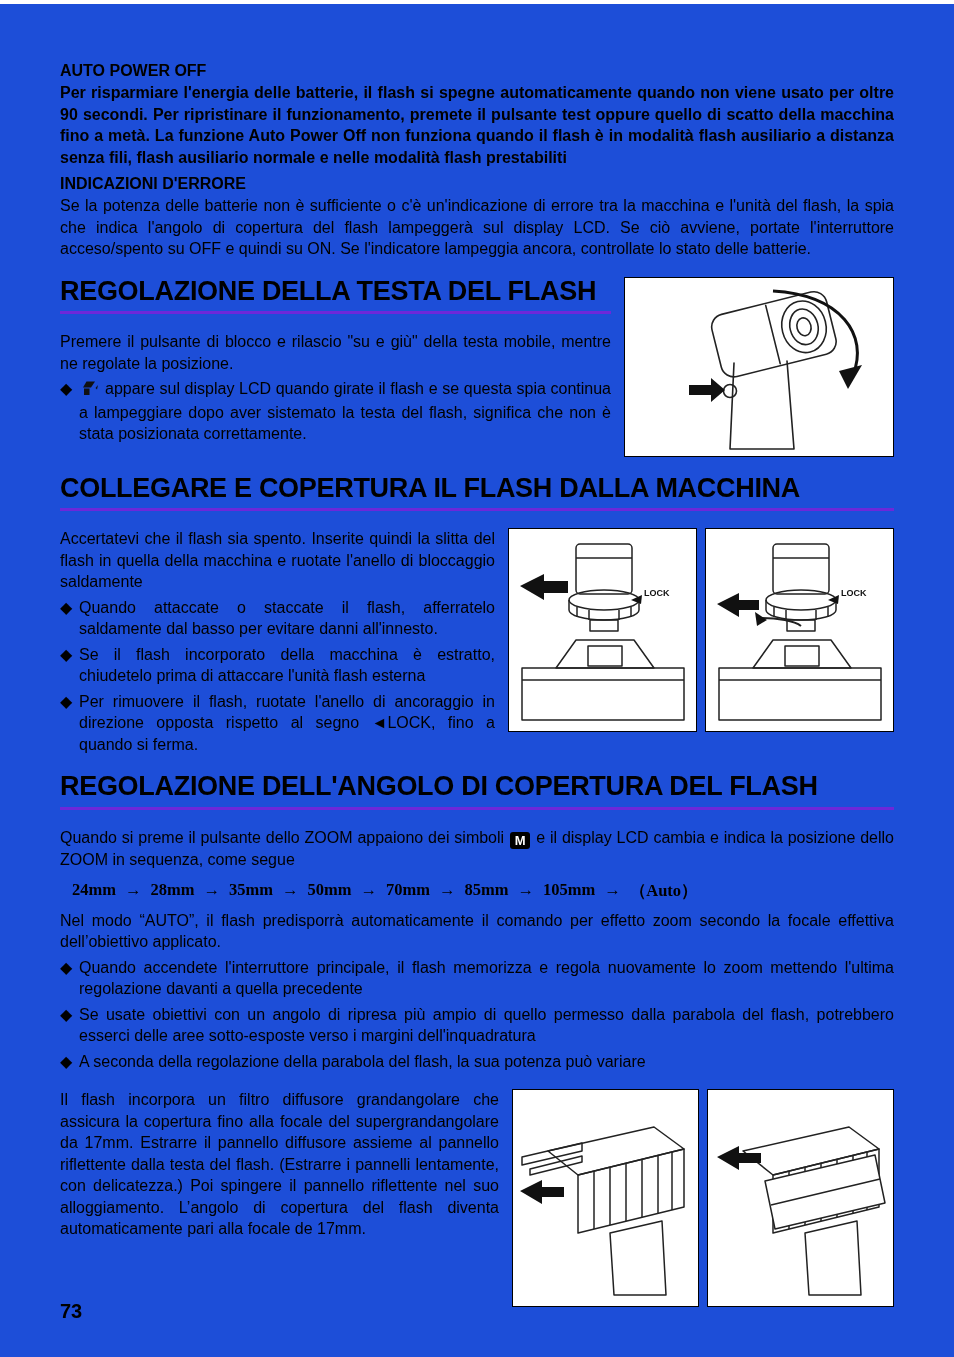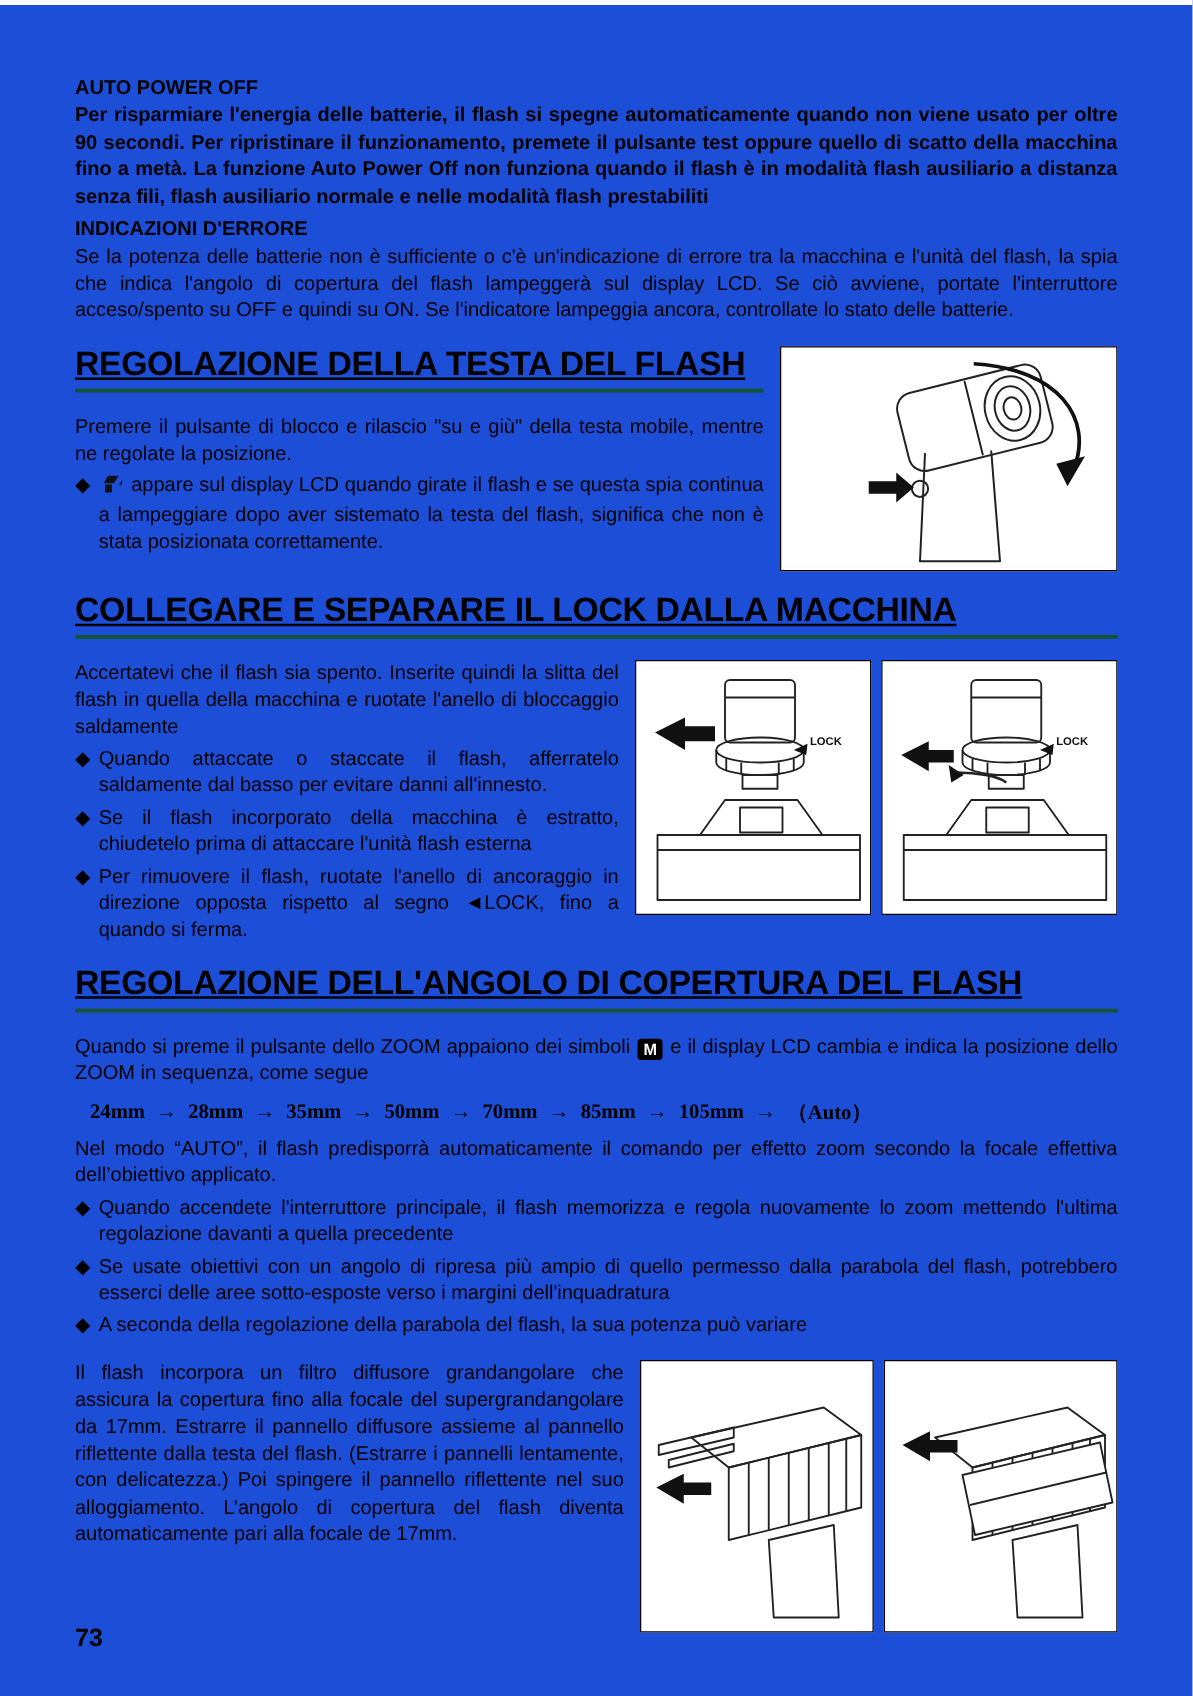--- a/index.html
+++ b/index.html
@@ -9,30 +9,30 @@
     position:relative; padding:58px 60px 0 60px;
     font-family:"Liberation Sans", sans-serif; color:#000; overflow:hidden;
   }
   .subhead { font-size:16px; font-weight:700; margin:0 0 2px 0; }
   .body-text { font-size:16px; line-height:21.5px; text-align:justify; margin:0; }
   .blk { margin-bottom:7px;font-weight:bold; }
   h1.big {
     font-size:27px; font-weight:700; margin:0; white-space:nowrap;
     letter-spacing:-0.3px; line-height:1.1;
   }
-  .rule { border-bottom:3px solid #14532d; padding-bottom:5px; margin-bottom:17px;text-decoration:underline; }
+  .rule { border-bottom:3px solid #6d28d9; padding-bottom:5px; margin-bottom:17px; }
   .sec { margin-top:17px; }
   .row { display:flex; align-items:flex-start; gap:13px; }
   .col-grow { flex:1 1 auto; min-width:0; }
   .bullet { display:flex; font-size:16px; line-height:21.5px; margin-top:4px; }
   .bullet .mk { flex:0 0 19px; }
   .bullet .tx { flex:1; text-align:justify; }
   .figbox {
     border:1.5px solid #000; background:#fff; margin:0; flex:0 0 auto;
-    display:flex; align-items:center; justify-content:flex-end;
+    display:flex; align-items:center; justify-content:center;
   }
   .figpair { display:flex; gap:8px; flex:0 0 auto; }
   .inline-icon { display:inline-block; vertical-align:-2px; margin:0 6px 0 2px; }
   .m-icon {
     display:inline-flex; width:20px; height:17px; background:#000; color:#fff;
     border-radius:3px; font-weight:700; font-size:13px;
     align-items:center; justify-content:center; vertical-align:-2px; margin:0 6px;
   }
   .zoom-line {
     display:flex; gap:9px; font-weight:700; font-size:16.5px;
@@ -86,21 +86,21 @@
         </g>
         <path d="M142 8 C 210 12 238 52 222 92" fill="none" stroke="#111" stroke-width="3"></path>
         <polygon points="231,82 217,106 208,88" fill="#111"></polygon>
         <polygon points="58,102 80,102 80,95 94,107 80,119 80,112 58,112" fill="#111"></polygon>
       </svg>
     </figure>
   </section>
 
   <section class="sec">
     <div class="rule">
-      <h1 class="big">COLLEGARE E SEPARARE IL LOCK DALLA MACCHINA</h1>
+      <h1 class="big">COLLEGARE E COPERTURA IL FLASH DALLA MACCHINA</h1>
     </div>
     <div class="row">
       <div class="col-grow">
         <p class="body-text">Accertatevi che il flash sia spento. Inserite quindi la slitta del flash in quella della macchina e ruotate l'anello di bloccaggio saldamente</p>
         <div class="bullet">
           <span class="mk">◆</span>
           <span class="tx">Quando attaccate o staccate il flash, afferratelo saldamente dal basso per evitare danni all'innesto.</span>
         </div>
         <div class="bullet">
           <span class="mk">◆</span>

